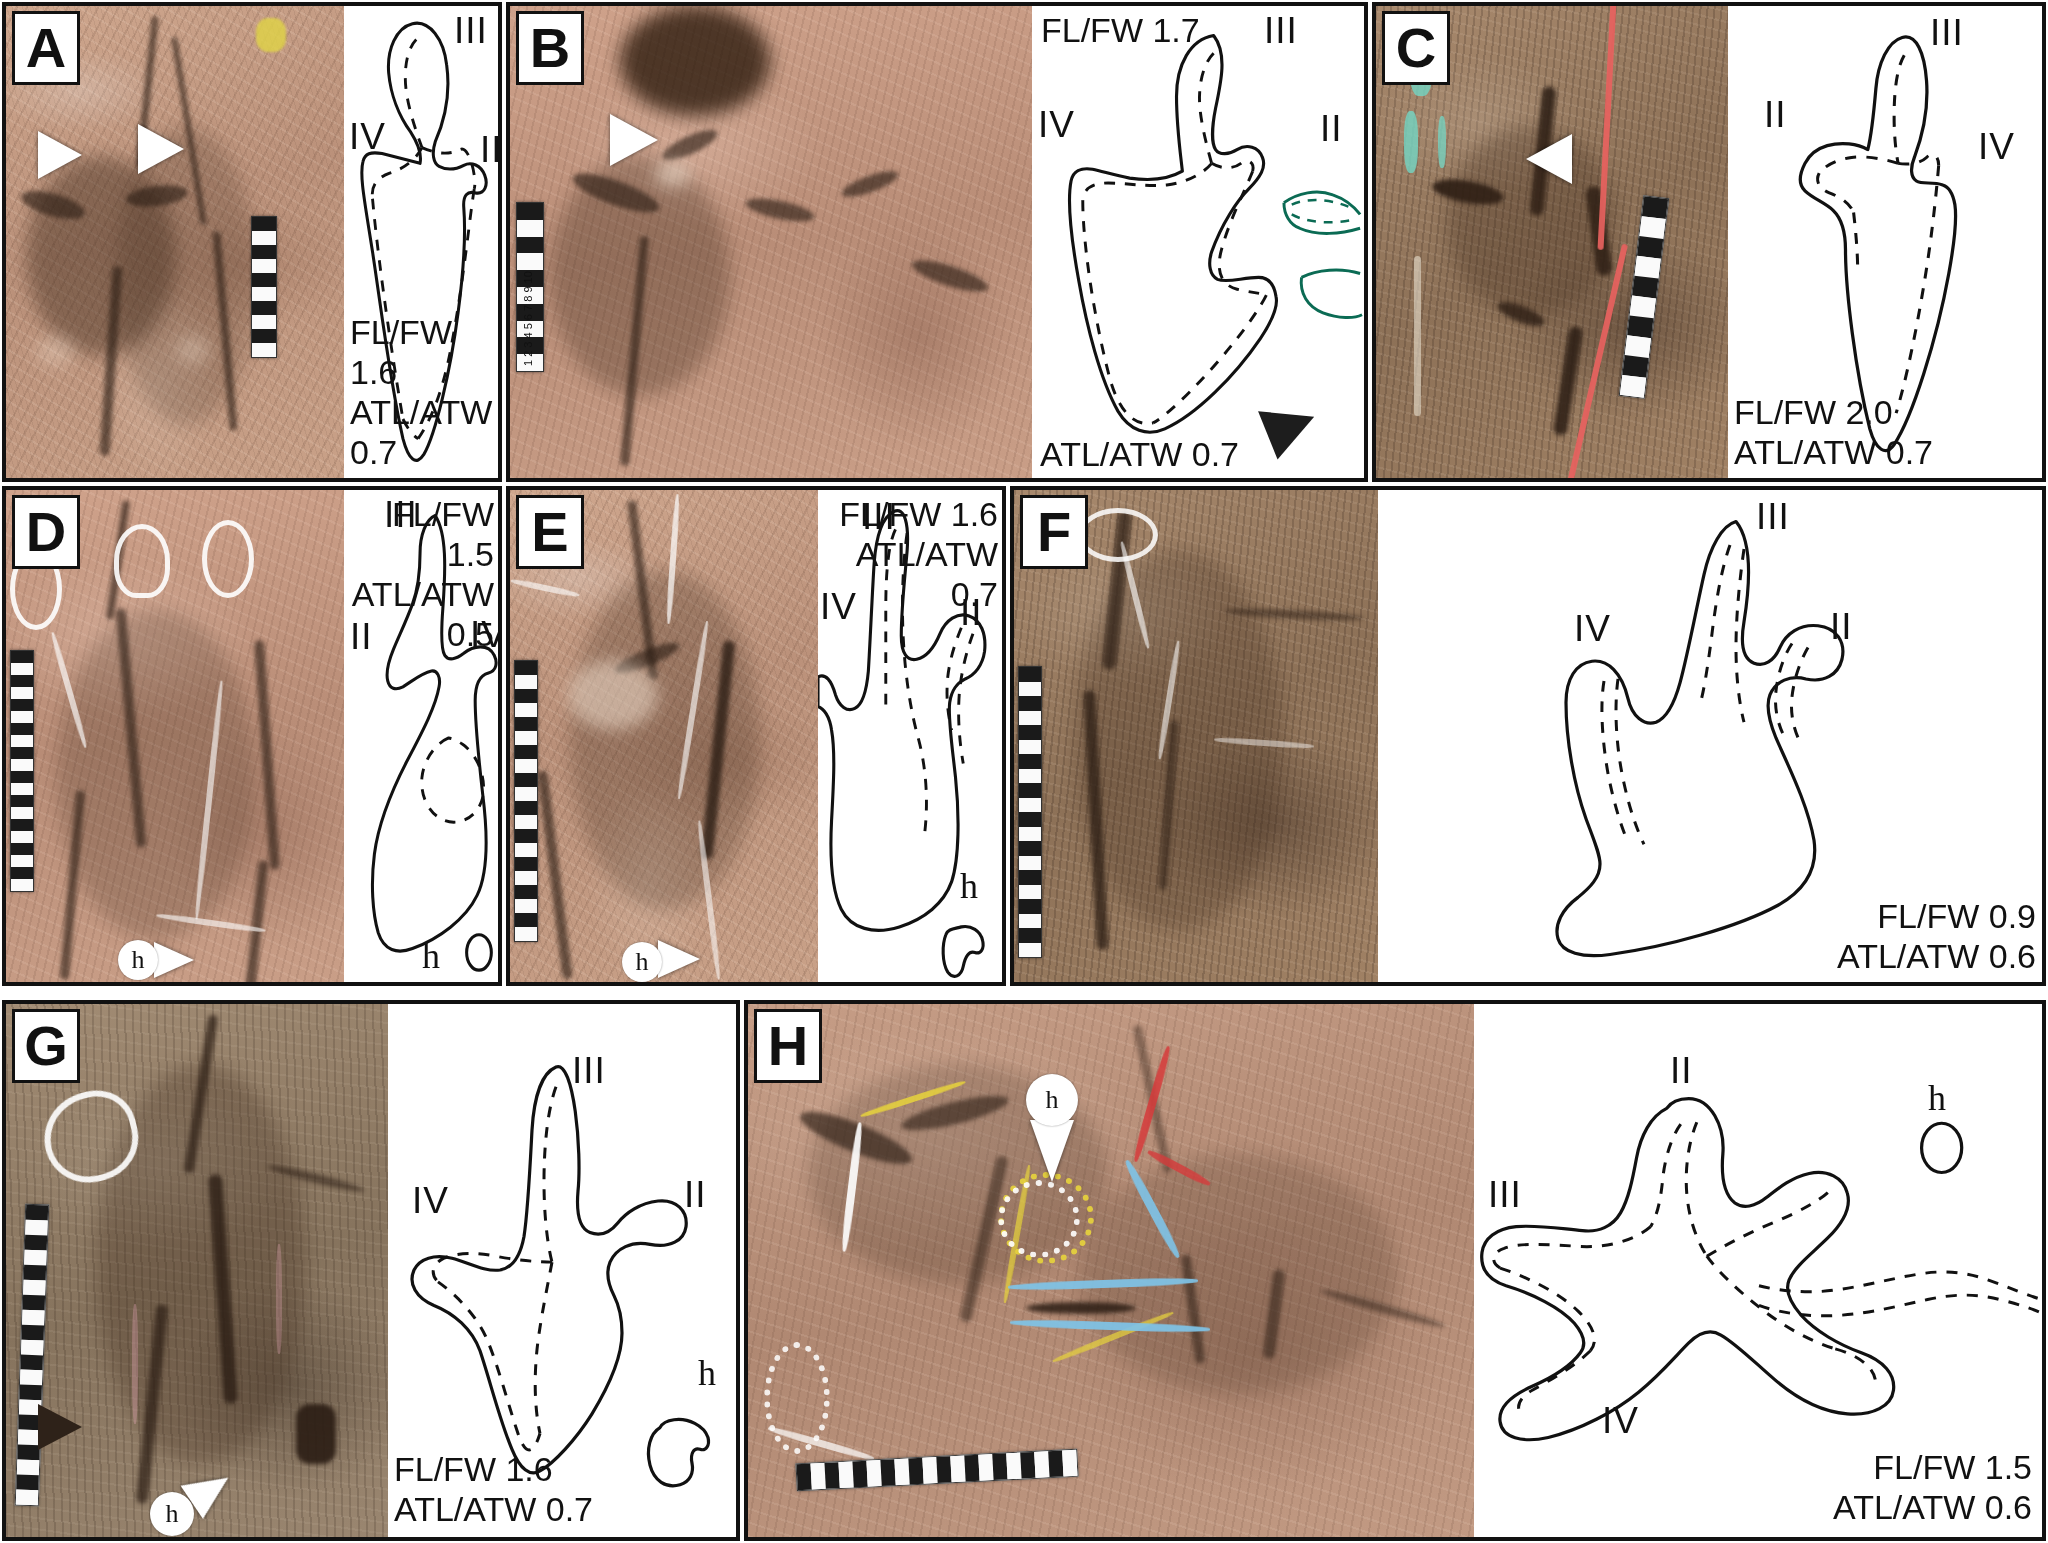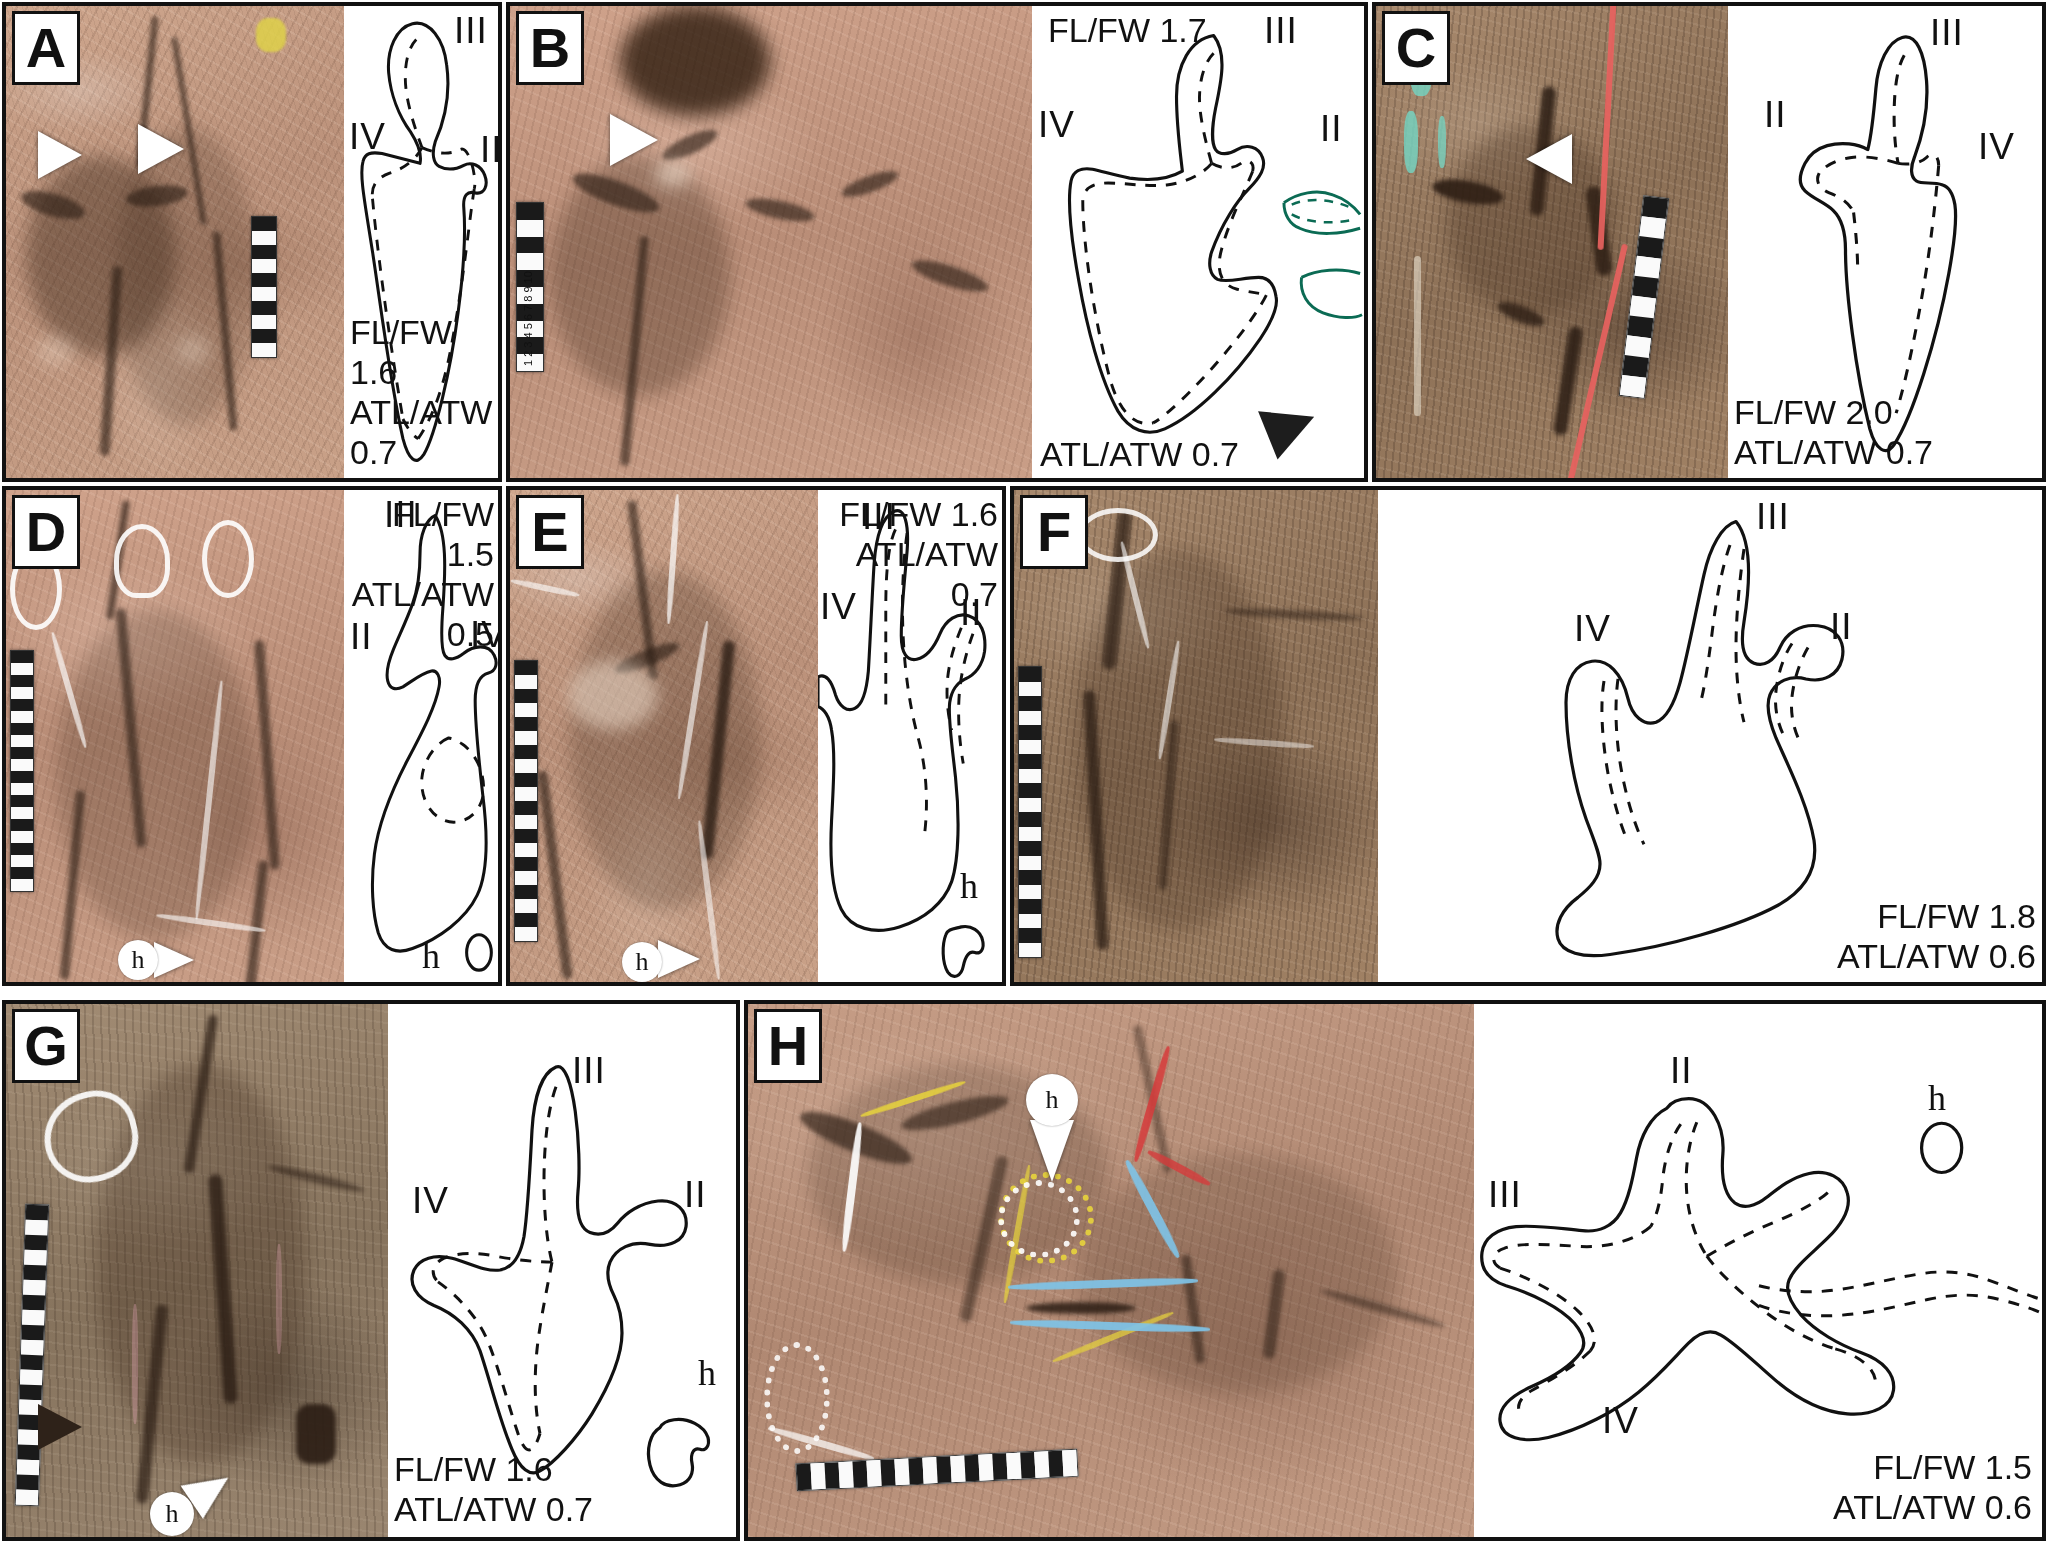--- a/index.html
+++ b/index.html
@@ -219,21 +219,21 @@
         <path class="inner" d="M226,168 C218,188 202,218 194,248 C188,270 194,284 210,288 C222,291 234,292 240,294"></path>
         <path class="inner" d="M240,294 C228,318 194,360 162,392 C146,408 132,420 124,424"></path>
         <path class="teal" d="M258,200 C272,190 292,186 308,192 C320,196 330,204 336,212"></path>
         <path class="teal" d="M258,200 C258,212 264,222 274,226 C292,234 316,232 336,226"></path>
         <path class="tealdash" d="M266,202 C282,195 304,196 324,204"></path>
         <path class="tealdash" d="M266,212 C280,220 306,222 326,218"></path>
         <path class="teal" d="M276,276 C292,268 316,266 336,272"></path>
         <path class="teal" d="M276,276 C274,292 282,306 298,312 C314,318 330,318 338,314"></path>
       </svg>
         </div>
-      <div class="ratio" style="left:16px;top:4px;text-align:right;">FL/FW 1.7</div>
+      <div class="ratio" style="left:9px;top:4px;text-align:right;">FL/FW 1.7</div>
       <div class="lbl" style="left:232px;top:6px;">III</div>
       <div class="lbl" style="left:6px;top:100px;">IV</div>
       <div class="lbl" style="left:288px;top:104px;">II</div>
       <div class="ratio" style="left:8px;bottom:4px;">ATL/ATW 0.7</div>
       <div class="arrowK" style="right:48px;bottom:26px;border-top:26px solid transparent;border-bottom:26px solid transparent;border-left:50px solid #1d1d1d;transform:rotate(-22deg);"></div>
     </div>
   <div class="letter">B</div>
     </div>
 
   <div class="panel" style="left:1372px;top:2px;width:674px;height:480px;">
@@ -504,21 +504,21 @@
         <path class="inner" d="M366,60 C362,88 358,126 358,160 C358,194 362,220 366,236"></path>
         <path class="inner" d="M226,194 C222,218 224,254 230,288 C236,320 244,344 250,358"></path>
         <path class="inner" d="M240,192 C236,222 238,262 246,298 C252,326 260,348 266,360"></path>
         <path class="inner" d="M414,156 C406,168 400,186 398,204 C396,222 400,238 406,250"></path>
         <path class="inner" d="M430,160 C422,174 416,192 414,210 C412,228 416,244 422,256"></path>
       </svg>
         </div>
       <div class="lbl" style="left:378px;top:8px;">III</div>
       <div class="lbl" style="left:196px;top:120px;">IV</div>
       <div class="lbl" style="left:452px;top:118px;">II</div>
-      <div class="ratio" style="right:6px;bottom:6px;text-align:right;">FL/FW 1.8
+      <div class="ratio" style="right:6px;bottom:6px;text-align:right;">FL/FW 0.9
 ATL/ATW 0.6</div>
     </div>
   <div class="letter">F</div>
     </div>
 
   <div class="panel" style="left:2px;top:1000px;width:738px;height:541px;">
     <div class="photo" style="width:382px;">
       <div class="rock grey"></div>
       <div class="shadow" style="left:90px;top:60px;width:210px;height:400px;opacity:.28;"></div>
       <div class="crack" style="left:190px;top:10px;width:10px;height:160px;border-radius:5px;transform:rotate(9deg);opacity:.7;"></div>

